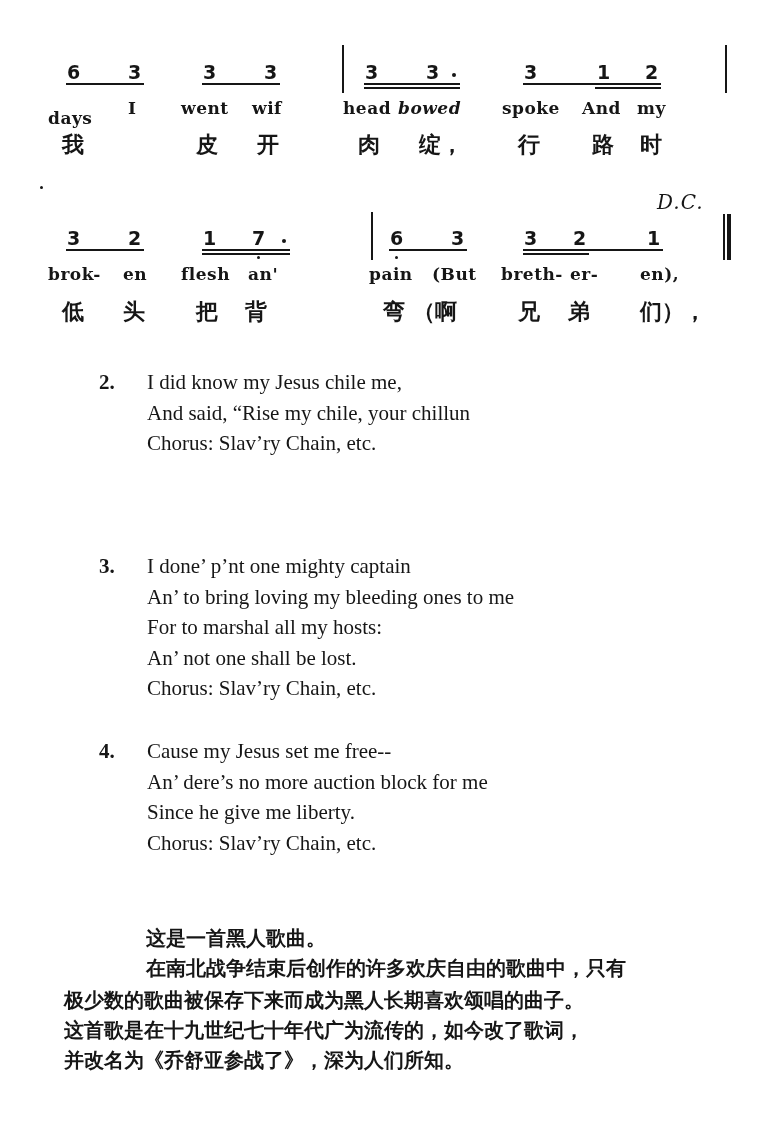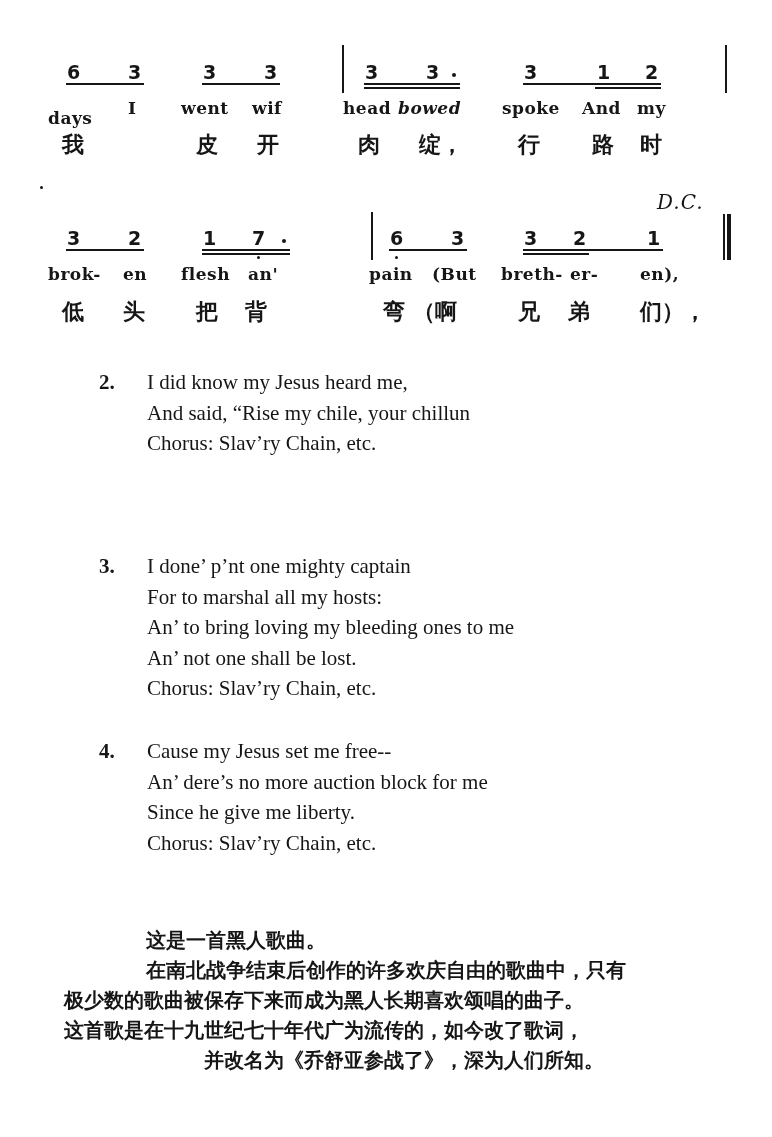--- a/index.html
+++ b/index.html
@@ -19,21 +19,21 @@
   .lyric-en { font-family: "DejaVu Serif", "Liberation Serif", serif; font-weight: bold; font-size: 17px; letter-spacing: 0.5px; }
   .lyric-zh { font-family: "DejaVu Sans", sans-serif; font-weight: bold; font-size: 22px; }
   .dot { position: absolute; width: 4px; height: 4px; border-radius: 50%; background: #161616; }
   .dc { font-family: "DejaVu Serif", "Liberation Serif", serif; font-style: italic; font-size: 20px; letter-spacing: 1px; }
   .verse { position: absolute; left: 99px; font-family: "Liberation Serif", "DejaVu Serif", serif; font-size: 21px; line-height: 30.5px; }
   .verse .num { position: absolute; left: 0; font-weight: bold; }
   .verse .lines { position: absolute; left: 48px; }
   .verse .line { display: block; white-space: nowrap; }
   .note-para { position: absolute; left: 104px; width: 640px; font-family: "DejaVu Sans", sans-serif; font-weight: bold; font-size: 20px; line-height: 30px; }
   .note-para .p { white-space: nowrap; }
-  .note-para .indent { padding-left: 42px; }
+  .note-para .indent { padding-left: 42px; font-family: Liberation Mono, monospace; }
 </style>
 </head>
 <body>
 
 <div>
 
   <span class="abs note" style="left:67px; top:62px;">6</span>
   <span class="abs note" style="left:128px; top:62px;">3</span>
   <div class="uline" style="left:66px; top:83px; width:78px;"></div>
 
@@ -126,46 +126,46 @@
   <span class="abs lyric-zh" style="left:383px; top:297px;">弯</span>
   <span class="abs lyric-zh" style="left:413px; top:297px;">（啊</span>
   <span class="abs lyric-zh" style="left:518px; top:297px;">兄</span>
   <span class="abs lyric-zh" style="left:568px; top:297px;">弟</span>
   <span class="abs lyric-zh" style="left:640px; top:297px;">们），</span>
 </div>
 
 <div class="verse" style="top:367px;">
   <span class="num">2.</span>
   <div class="lines">
-    <span class="line">I did know my Jesus heard me,</span>
+    <span class="line">I did know my Jesus chile me,</span>
     <span class="line">And said, “Rise my chile, your chillun</span>
     <span class="line">Chorus: Slav’ry Chain, etc.</span>
   </div>
 </div>
 
 <div class="verse" style="top:551px;">
   <span class="num">3.</span>
   <div class="lines">
     <span class="line">I done’ p’nt one mighty captain</span>
+    <span class="line">An’ to bring loving my bleeding ones to me</span>
     <span class="line">For to marshal all my hosts:</span>
-    <span class="line">An’ to bring loving my bleeding ones to me</span>
     <span class="line">An’ not one shall be lost.</span>
     <span class="line">Chorus: Slav’ry Chain, etc.</span>
   </div>
 </div>
 
 <div class="verse" style="top:736px;">
   <span class="num">4.</span>
   <div class="lines">
     <span class="line">Cause my Jesus set me free--</span>
     <span class="line">An’ dere’s no more auction block for me</span>
     <span class="line">Since he give me liberty.</span>
     <span class="line">Chorus: Slav’ry Chain, etc.</span>
   </div>
 </div>
 
 <div class="note-para" style="top:925px;">
   <div class="p indent">这是一首黑人歌曲。</div>
   <div class="p indent">在南北战争结束后创作的许多欢庆自由的歌曲中，只有</div>
   <div class="p" style="margin-left:-40px;">极少数的歌曲被保存下来而成为黑人长期喜欢颂唱的曲子。</div>
   <div class="p" style="margin-left:-40px;">这首歌是在十九世纪七十年代广为流传的，如今改了歌词，</div>
-  <div class="p" style="margin-left:-40px;text-align:center;">并改名为《乔舒亚参战了》，深为人们所知。</div>
+  <div class="p" style="margin-left:-40px;">并改名为《乔舒亚参战了》，深为人们所知。</div>
 </div>
 
 </body></html>

